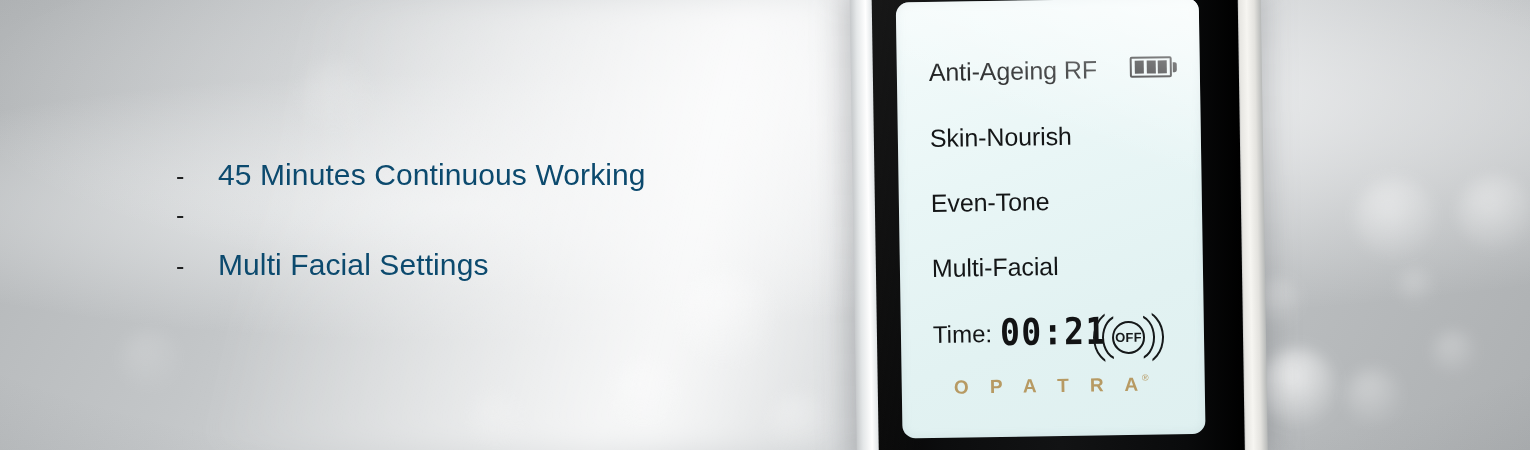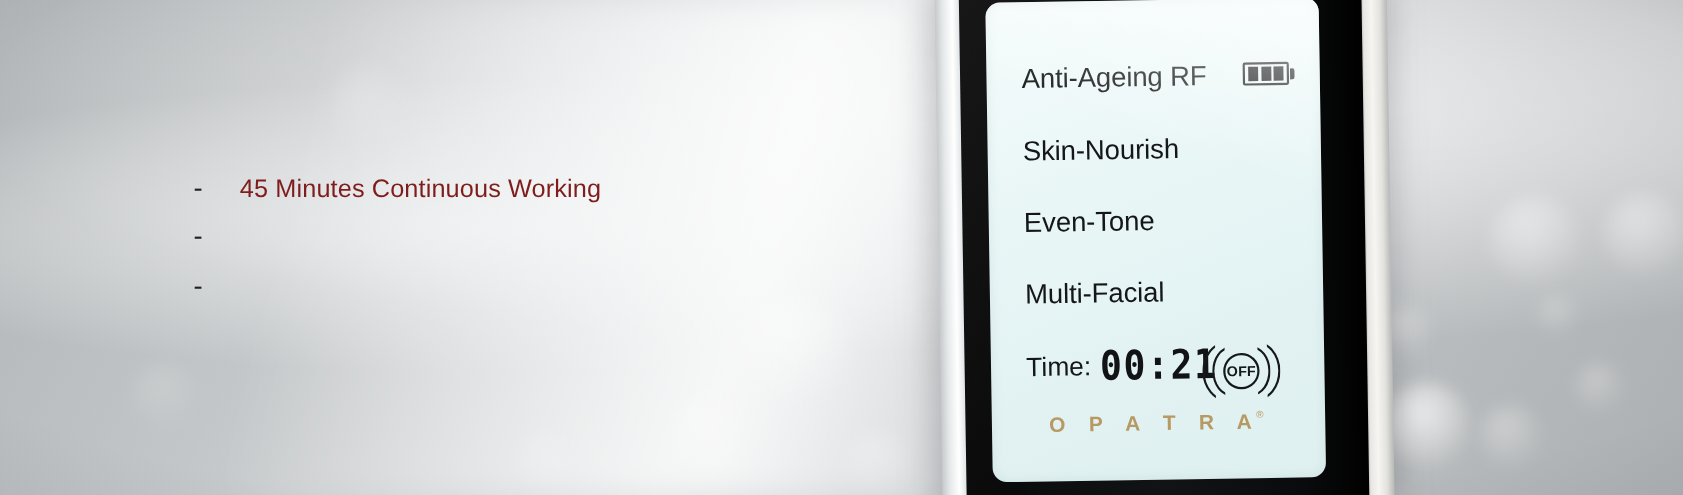--- a/index.html
+++ b/index.html
@@ -59,22 +59,22 @@
     height: 45px;
   }
   .feature-dash {
     width: 42px;
     flex: 0 0 42px;
     font-size: 25px;
     color: #1e2021;
     line-height: 1;
   }
   .feature-text {
-    font-size: 23px;
-    color: #7f1d1d;
+    font-size: 30px;
+    color: #0c4a6e;
     letter-spacing: 0.1px;
     white-space: nowrap;
   }
 
   
   #device {
     position: absolute;
     left: 849px;
     top: -14px;
     width: 420px;
@@ -290,20 +290,21 @@
       <span class="feature-dash">-</span>
       <span class="feature-text">45 Minutes Continuous Working</span>
     </div>
 
     <div class="feature-row">
       <span class="feature-dash">-</span>
     </div>
 
     <div class="feature-row">
       <span class="feature-dash">-</span>
+      <span class="feature-text">Multi Facial Settings</span>
     </div>
 
   </div>
 
   <div id="device">
     <div class="dev-shadow"></div>
     <div class="dev-edge-left"></div>
     <div class="dev-edge-right"></div>
     <div class="dev-body"></div>
     <div class="dev-body-gloss"></div>

